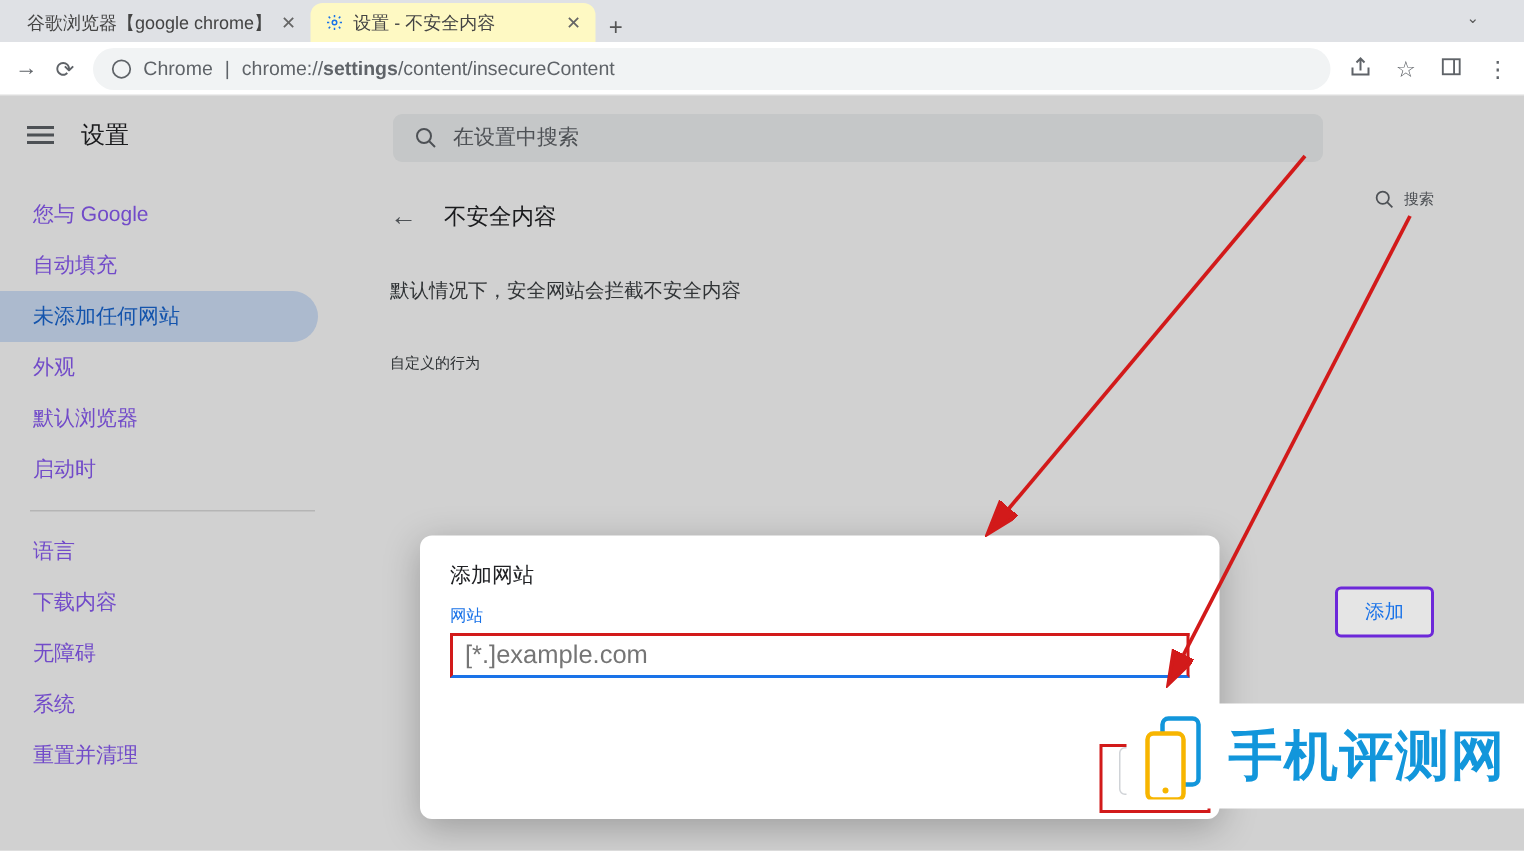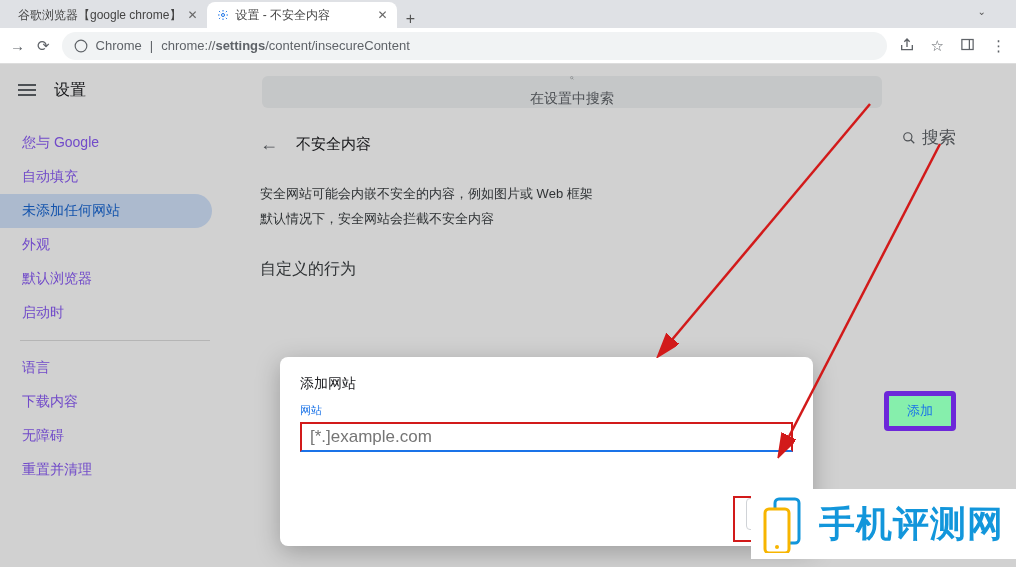--- a/index.html
+++ b/index.html
@@ -1,65 +1,65 @@
 <!DOCTYPE html>
 <html><head>
 <meta charset="utf-8">
 <style>
 * { margin: 0; padding: 0; box-sizing: border-box; font-family: -apple-system, "Segoe UI", "Microsoft YaHei", sans-serif; }
 body { width: 1016px; height: 567px; overflow: hidden; background: #fff; position: relative; }
 
 .tabbar { height: 28px; background: #dfe1e5; display: flex; align-items: flex-end; padding-left: 8px; }
 .tab { height: 26px; display: flex; align-items: center; padding: 0 10px; font-size: 12px; color: #444; gap: 6px; position: relative; min-width: 190px; }
-.tab.active { background: #ffffff; border-radius: 8px 8px 0 0; text-align: right; }
+.tab.active { background: #fef9c3; border-radius: 8px 8px 0 0; text-align: right; }
 .tab-close { font-size: 12px; color: #666; cursor: pointer; margin-left: auto; }
 .newtab { width: 26px; text-align: center; font-size: 16px; color: #555; cursor: pointer; }
 .tab-dropdown { position: absolute; right: 30px; top: 6px; color: #555; font-size: 10px; }
 
 .toolbar { height: 36px; background: #fff; display: flex; align-items: center; border-bottom: 1px solid #ddd; padding: 0 10px; gap: 12px; }
 .nav-arrow, .reload { color: #5f6368; font-size: 15px; }
 .addrbox { flex: 1; display: flex; align-items: center; background: #f1f3f4; border-radius: 14px; height: 28px; padding: 0 12px; font-size: 13px; color: #5f6368; gap: 8px; }
 .addrbox .origin { color: #5f6368; }
 .tool-icons { display: flex; gap: 16px; color: #5f6368; font-size: 15px; }
 
 .content-area { position: relative; height: 503px; }
 .dimmer { position: absolute; inset: 0; background: rgba(0,0,0,0.18); z-index: 5; }
 
 .settings-header { height: 52px; display: flex; align-items: center; padding-left: 18px; gap: 18px; }
 .menu-icon { width: 18px; display: flex; flex-direction: column; gap: 3px; }
 .menu-icon span { height: 2px; background: #5f6368; }
 .settings-title { font-size: 16px; font-weight: 500; color: #202124; text-align: center; }
-.search-settings { position: absolute; left: 262px; top: 12px; width: 620px; height: 32px; background: #f1f3f4; border-radius: 6px; display: flex; align-items: center; padding: 0 14px; gap: 10px; color: #5f6368; font-size: 14px; flex-direction: column; }
+.search-settings { position: absolute; left: 262px; top: 12px; width: 620px; height: 32px; background: #f1f3f4; border-radius: 6px; display: flex; align-items: center; padding: 0 14px; gap: 10px; color: #5f6368; font-size: 14px; }
 
 .body-row { display: flex; height: calc(100% - 52px); }
 .sidebar { width: 230px; padding-top: 10px; }
 .side-item { height: 34px; display: flex; align-items: center; padding-left: 22px; font-size: 14px; color: #8b5cf6; border-radius: 0 18px 18px 0; margin-right: 18px; }
 .side-item.on { background: #d2e3fc; color: #1967d2; }
 .side-sep { height: 1px; background: #ddd; margin: 10px 20px; }
 
 .main-panel { flex: 1; padding: 8px 30px 0 30px; position: relative; }
 .page-title-row { display: flex; align-items: center; gap: 18px; font-size: 15px; color: #202124; height: 40px; }
 .page-title-row .back { font-size: 18px; color: #5f6368; }
-.mini-search { position: absolute; right: 60px; top: 10px; display: flex; align-items: center; gap: 6px; font-size: 17px; color: #5f6368; }
+.mini-search { position: absolute; right: 60px; top: 10px; display: flex; align-items: center; gap: 6px; font-size: 10px; color: #5f6368; }
 .desc { font-size: 13px; color: #3c4043; margin-top: 18px; line-height: 1.9; }
-.section-title { font-size: 16px; color: #3c4043; margin-top: 28px; }
-.add-btn { position: absolute; right: 60px; top: 275px; border: 5px solid #6d28d9; color: #1a73e8; font-size: 13px; padding: 6px 18px; border-radius: 4px; background: #86efac; z-index: 6; }
+.section-title { font-size: 10px; color: #3c4043; margin-top: 28px; }
+.add-btn { position: absolute; right: 60px; top: 275px; border: 2px solid #6d28d9; color: #1a73e8; font-size: 13px; padding: 6px 18px; border-radius: 4px; background: #e5e5e5; z-index: 6; }
 .no-site { font-size: 13px; color: #5f6368; margin-top: 170px; margin-left: 20px; }
 
 .dialog { position: absolute; left: 280px; top: 293px; width: 533px; background: #fff; border-radius: 8px; box-shadow: 0 6px 24px rgba(0,0,0,0.25); padding: 18px 20px 16px 20px; z-index: 20; }
 .dialog-title { font-size: 14px; color: #202124; margin-bottom: 10px; }
 .field-label { font-size: 11px; color: #1a73e8; margin-bottom: 4px; }
 .site-input { width: 100%; height: 30px; border: 2px solid #d21a1a; border-bottom: 2px solid #1a73e8; font-size: 17px; padding: 0 8px; color: #888; }
 .dialog-buttons { display: flex; justify-content: flex-end; gap: 12px; margin-top: 46px; }
 .dlg-btn { border: 1px solid #d0d3d7; background: #fff; color: #1a73e8; font-size: 13px; padding: 6px 16px; border-radius: 4px; }
 .red-box-confirm { position: absolute; right: 6px; bottom: 4px; width: 74px; height: 46px; border: 2px solid #d21a1a; pointer-events: none; }
 
 .arrow { position: absolute; z-index: 30; stroke: #d21a1a; fill: #d21a1a; }
 
-.watermark { position: absolute; right: 0; bottom: 8px; z-index: 40; display: flex; align-items: center; gap: 10px; background: #fff; padding: 6px 12px 6px 8px; }
+.watermark { position: absolute; right: 0; bottom: 28px; z-index: 40; display: flex; align-items: center; gap: 10px; background: #fff; padding: 6px 12px 6px 8px; }
 .wm-icon { width: 50px; height: 58px; position: relative; }
 .wm-text { font-size: 36px; font-weight: 700; color: #1296db; letter-spacing: 1px; }
 
 .gear-icon { width: 12px; height: 12px; }
 </style>
 </head>
 <body>
 
 <div class="tabbar">
   <div class="tab">
@@ -143,38 +143,40 @@
       <div class="side-item">
           <span>语言</span>
         </div>
       <div class="side-item">
           <span>下载内容</span>
         </div>
       <div class="side-item">
           <span>无障碍</span>
         </div>
       <div class="side-item">
+          <span>系统</span>
+        </div>
+      <div class="side-item">
           <span>重置并清理</span>
         </div>
     </div>
 
     <div class="main-panel">
       <div class="page-title-row">
         <span class="back">←</span>
         <span>不安全内容</span>
       </div>
       <div class="mini-search">
         <svg width="14" height="14" viewBox="0 0 24 24" fill="none" stroke="#5f6368" stroke-width="2">
             <circle cx="10" cy="10" r="7"></circle>
             <line x1="15" y1="15" x2="21" y2="21"></line>
           </svg>
         <span>搜索</span>
       </div>
       <div class="desc">
-        <div>安全网站可能会内嵌不安全的内容，例如图片或 Web 框架</div>
         <div>默认情况下，安全网站会拦截不安全内容</div>
       </div>
       <div class="section-title">自定义的行为</div>
       <button class="add-btn">添加</button>
       <div class="no-site">未添加任何网站</div>
     </div>
   </div>
 
   <div class="dimmer"></div>
 

